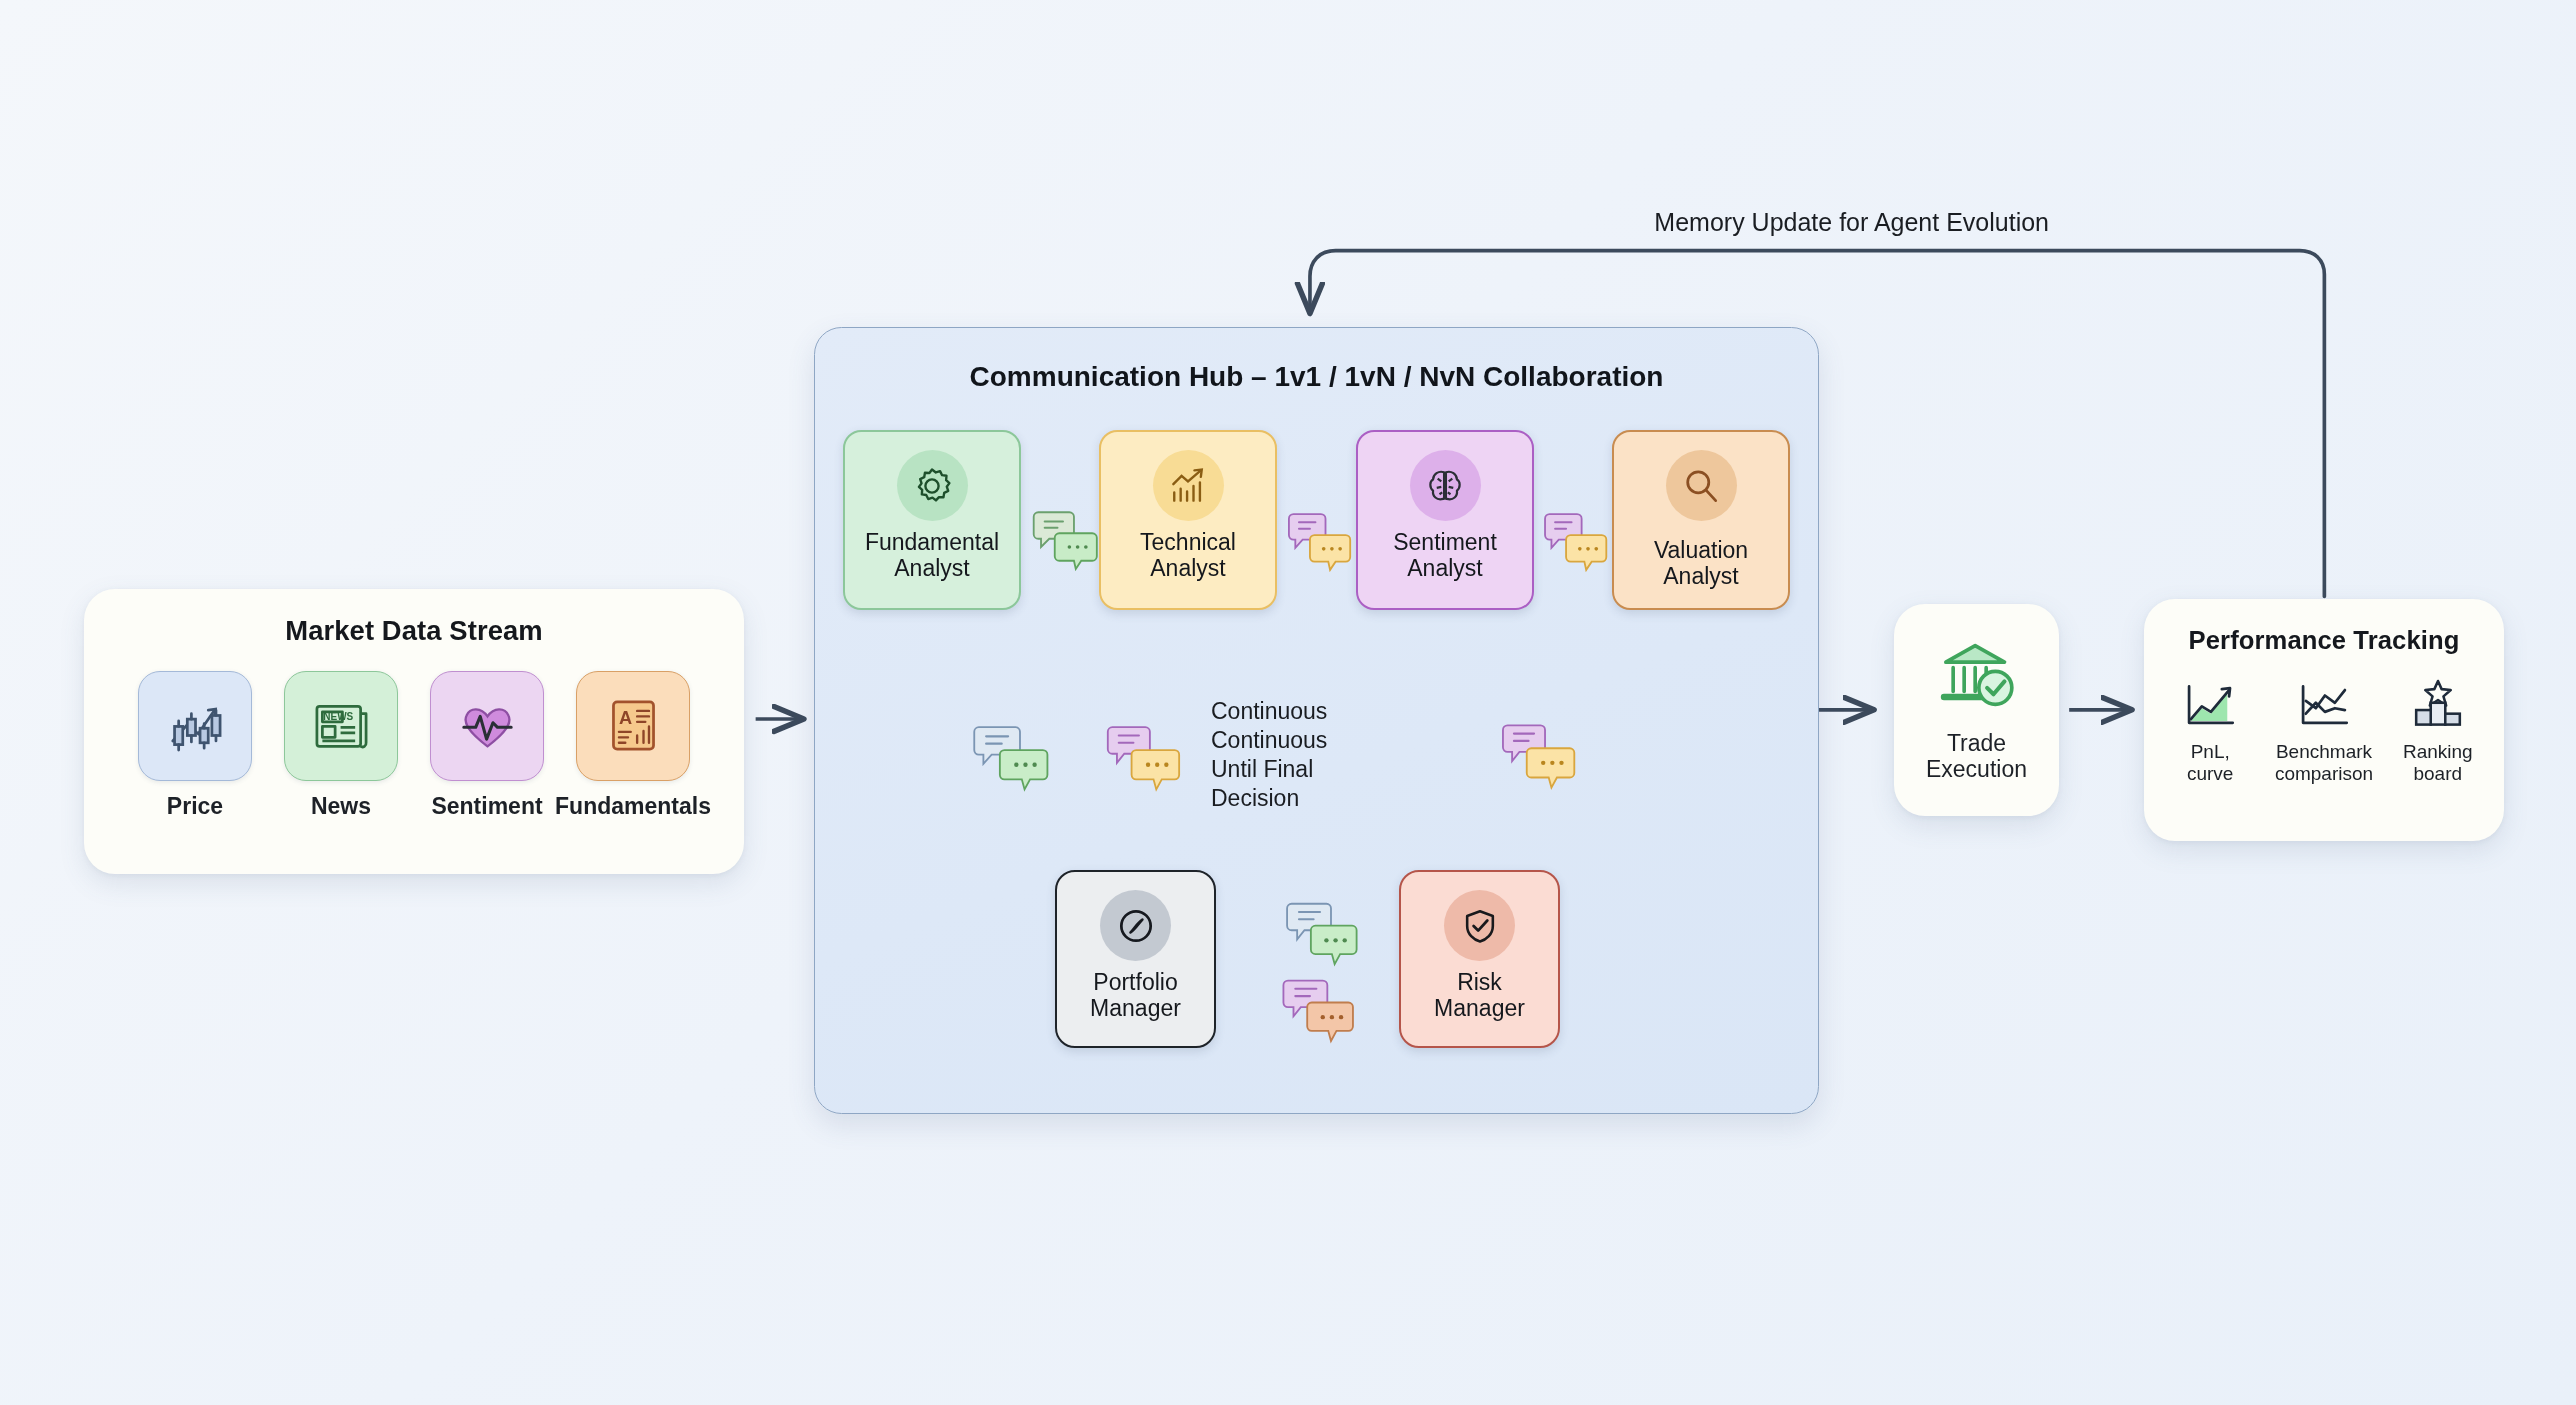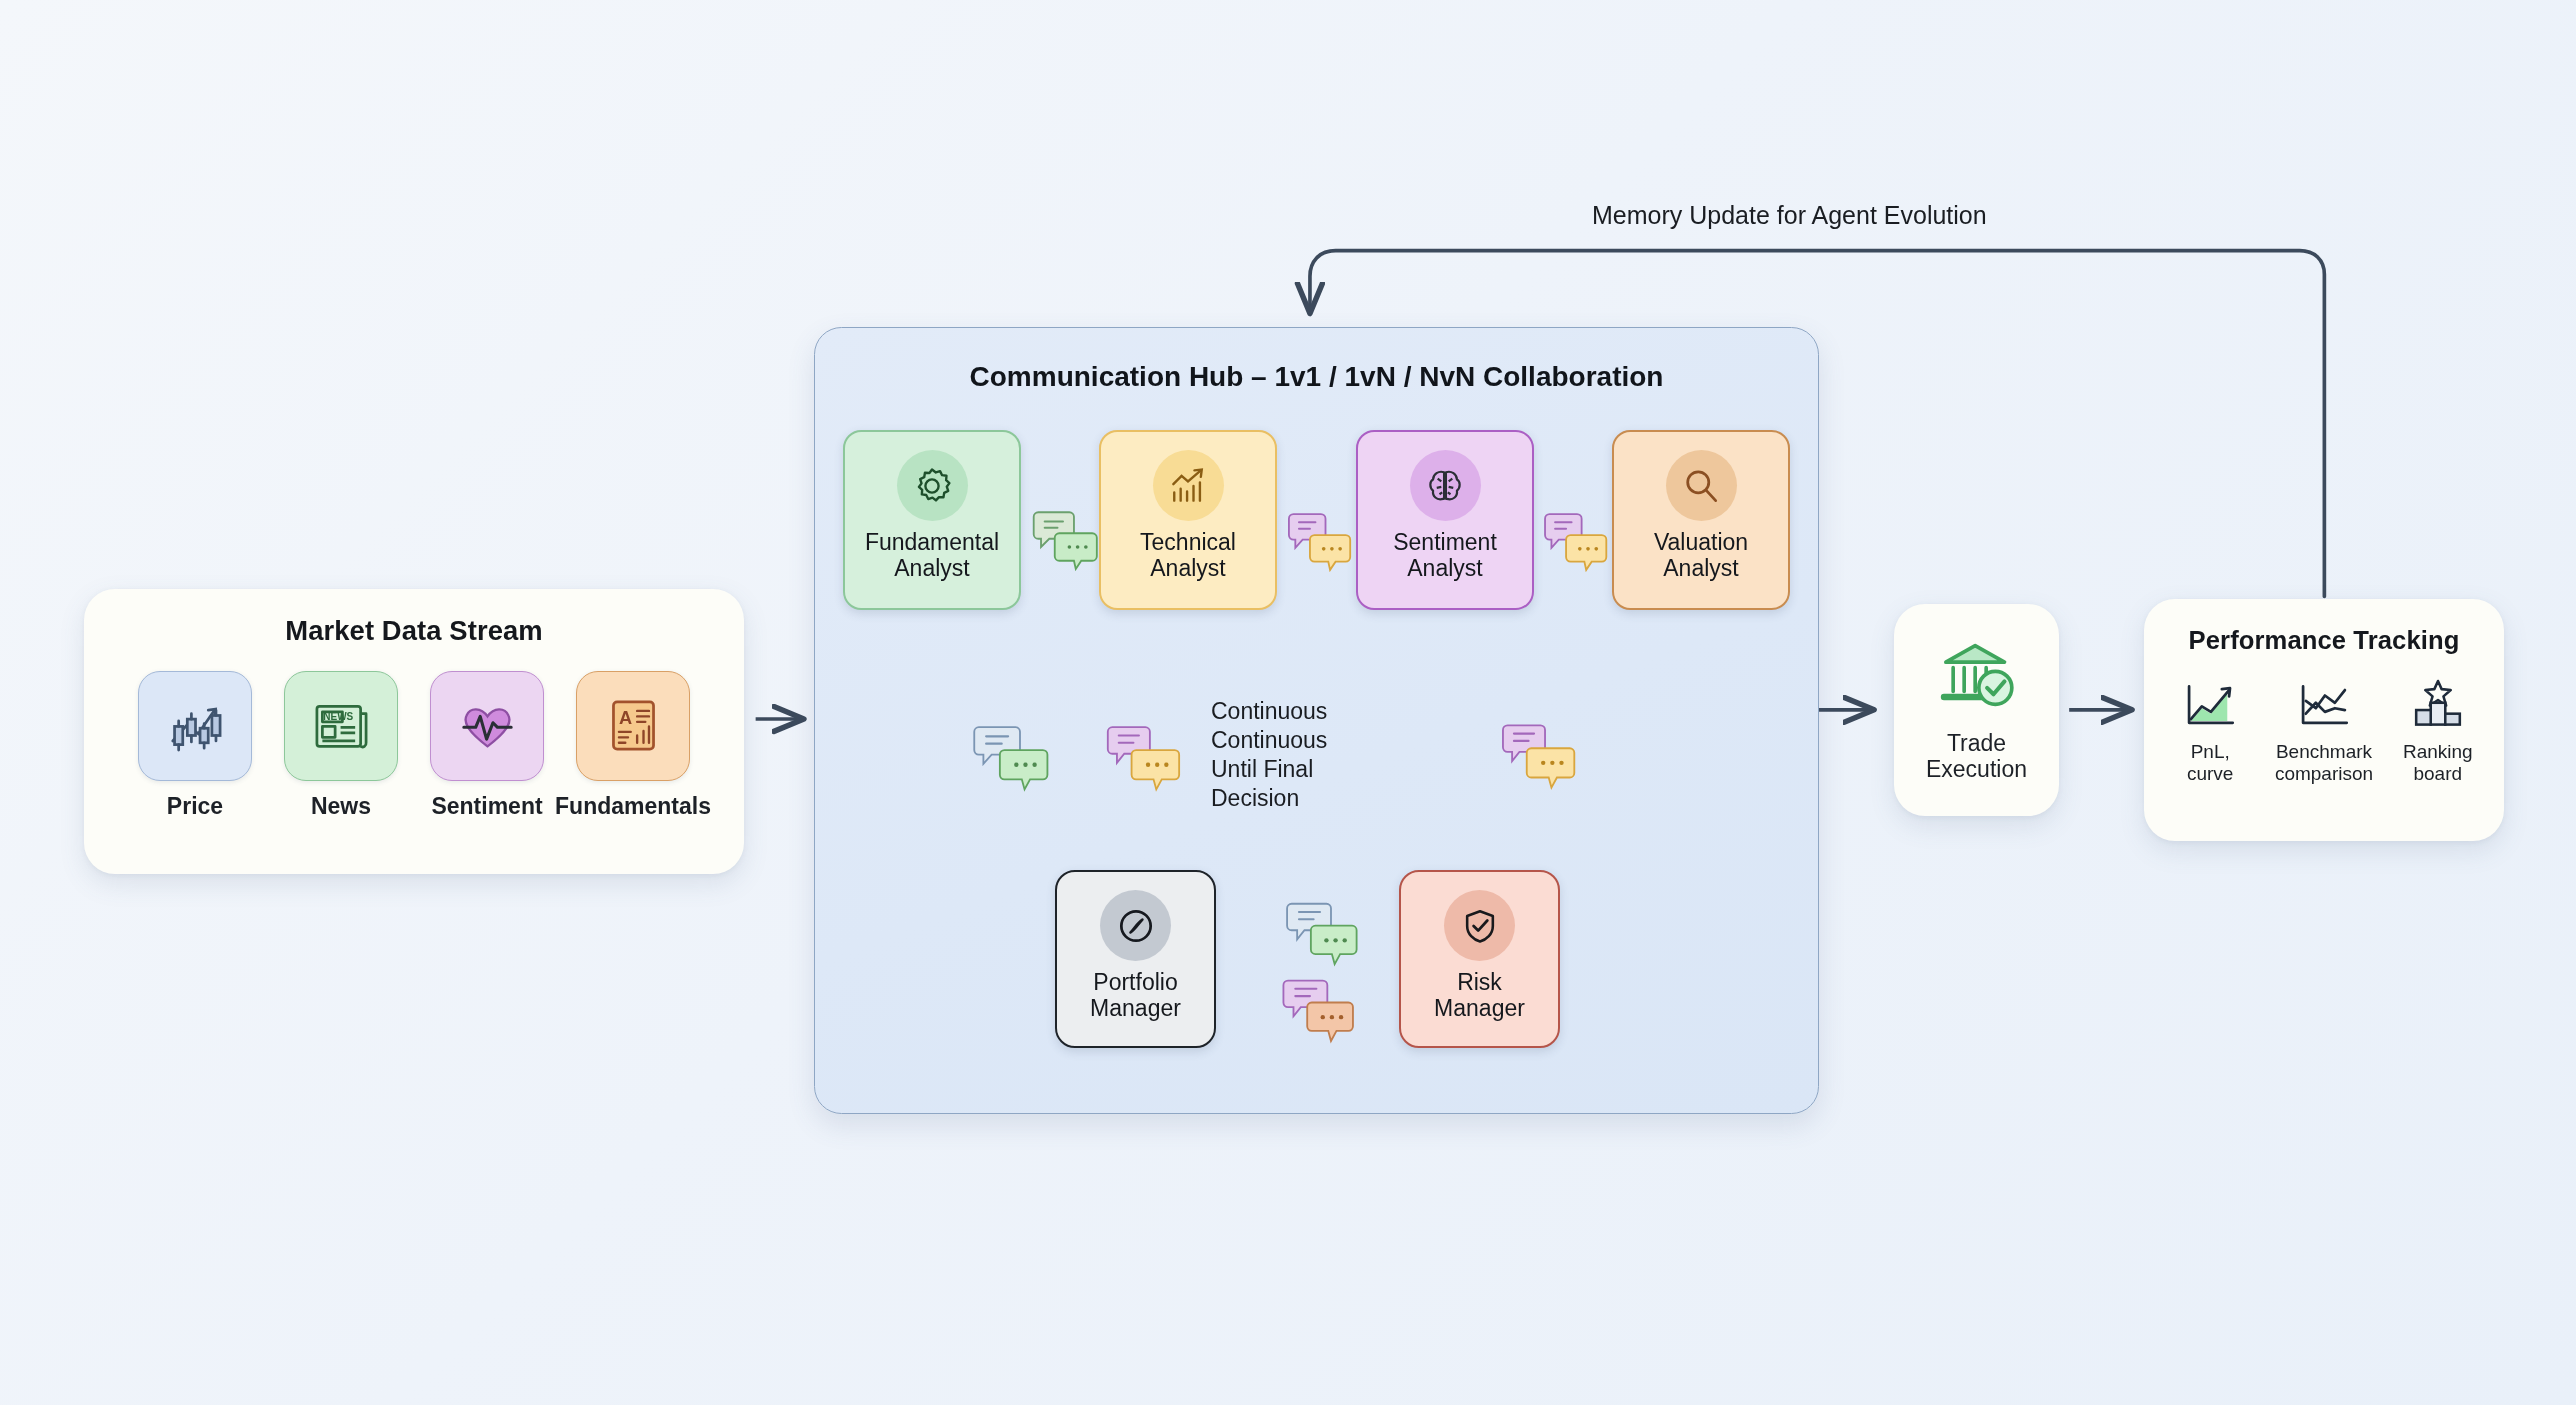--- a/index.html
+++ b/index.html
@@ -73,21 +73,21 @@
 
   #perf{left:2144px;top:599px;width:360px;height:242px;}
   #perf .panel-title{margin-top:27.4px;font-size:25.6px;}
   .perf-row{display:flex;justify-content:center;gap:12.8px;margin-top:18.3px;}
   .perf-item{width:101px;display:flex;flex-direction:column;align-items:center;}
   .perf-ic{height:60px;display:flex;align-items:flex-end;justify-content:center;}
   .perf-lab{margin-top:7.3px;text-align:center;font-size:19px;line-height:1.15;color:#1d2127;}
 
   
   #memlabel{
-    position:absolute;left:1592px;top:201px;width:457px;text-align:left;
+    position:absolute;left:1592px;top:208px;width:457px;text-align:right;
     font-size:25px;color:#1a1d22;
   }
 </style>
 </head>
 <body>
 
 <div id="stage">
 
   <svg class="layer" viewBox="0 0 2816 1536">
     <defs>
@@ -296,21 +296,21 @@
             <path d="M32,16 L28,19 M33,26 L28,25 M30,33 L27,31"></path>
           </g>
         </svg>
       </div>
       <div class="agent-label">
         <span>Sentiment</span><br>
         <span>Analyst</span>
       </div>
     </div>
 
-    <div class="agent" style="left:797px;top:102px;width:174px;height:176px;background:#fbe2c6;border:2.3px solid #c88c50;">
+    <div class="agent" style="left:797px;top:102px;width:174px;height:176px;background:#fbe2c6;border:2.3px solid #c88c50;gap:8px;">
       <div class="bubble-circle" style="background:#eec79c;">
         <svg width="44" height="44" viewBox="0 0 48 48">
           <g fill="none" stroke="#8b4f22" stroke-width="3" stroke-linecap="round">
             <circle cx="21" cy="20" r="11.5"></circle>
             <path d="M29.5,28.5 L40,40"></path>
           </g>
         </svg>
       </div>
       <div class="agent-label">
         <span>Valuation</span><br>

